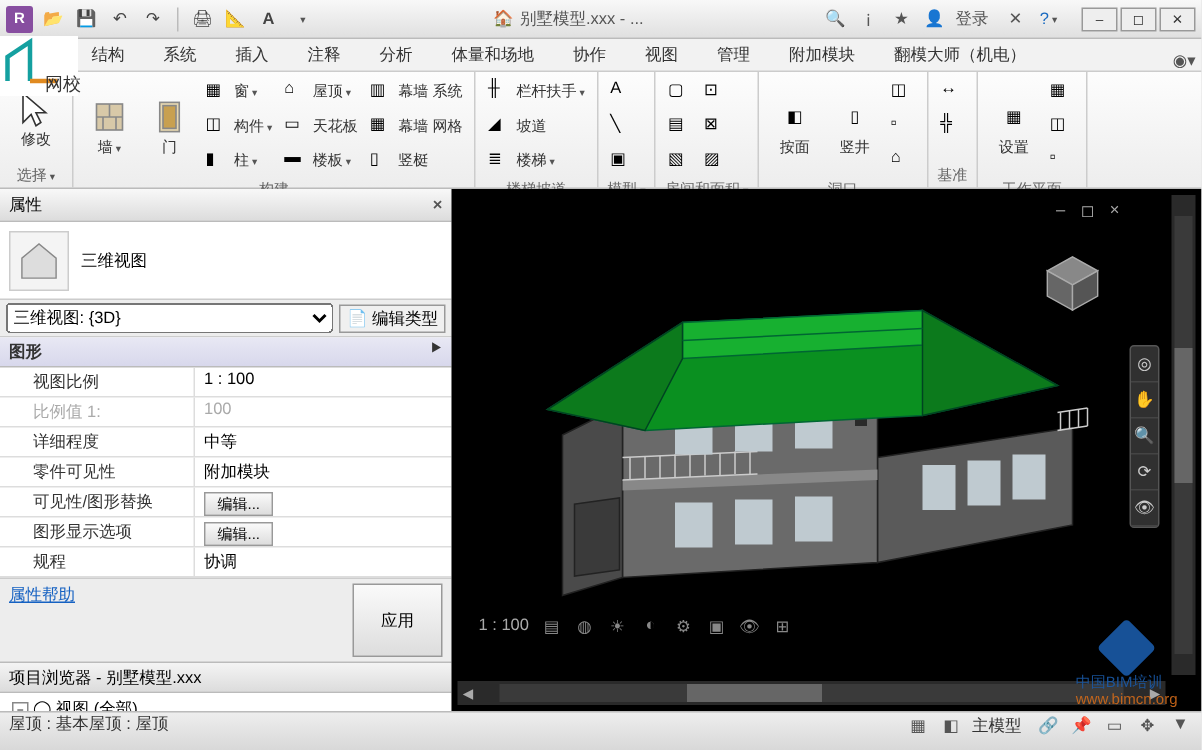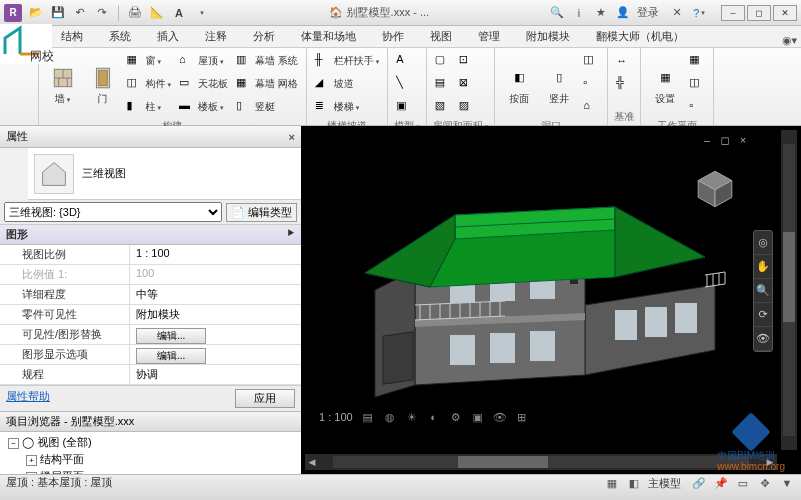--- a/index.html
+++ b/index.html
@@ -32,36 +32,36 @@
 .small-btn { display:flex; align-items:center; gap:3px; cursor:pointer; padding:1px 2px; height:22px;}
 .small-btn .icon { width:16px; height:16px; flex-shrink:0;}
 .small-btn .lbl { font-size:10px; color:#333; white-space:nowrap;}
 .dd::after { content:"▾"; font-size:7px; color:#555; margin-left:2px;}
 
 .main { display: flex; height: 348px; }
 .left-panel { width: 301px; background: #f0f0f0; display:flex; flex-direction:column; }
 
 .props-header { height: 22px; background: linear-gradient(#f8f8f8,#dcdcdc); border-bottom:1px solid #bbb; display:flex; align-items:center; padding:0 6px; justify-content:space-between; }
 .props-header .close { cursor:pointer; font-weight:bold; color:#555; }
-.type-sel { height: 52px; background:#fff; border-bottom:1px solid #ccc; display:flex; align-items:center; padding:6px; gap:8px;margin-left:28px;}
+.type-sel { height: 52px; background:#fff; border-bottom:1px solid #ccc; display:flex; align-items:center; padding:6px; gap:8px;}
 .type-sel .thumb { width:40px; height:40px; background:#f4f4f4; border:1px solid #ccc; display:flex;align-items:center;justify-content:center;}
 .row-tools { display:flex; align-items:center; gap:4px; padding:2px 4px; background:#ededed; border-bottom:1px solid #ccc;}
 .row-tools select { flex:1; height:20px; font-size:11px;}
 .row-tools .edit-type { padding:1px 4px; border:1px solid #999; background:#f0f0f0; cursor:pointer; display:flex; gap:3px; align-items:center;}
 
 .prop-table { background:#fff; }
 .prop-group { background: linear-gradient(#e8e8f4,#d8d8ec); padding:2px 6px; font-weight:bold; color:#333; border-bottom:1px solid #bbb; display:flex; justify-content:space-between;}
 .prop-row { display:flex; border-bottom:1px solid #ddd; height:20px;}
 .prop-row .k { width:130px; padding:2px 22px; color:#333; border-right:1px solid #ddd;}
 .prop-row.disabled .k, .prop-row.disabled .v { color:#aaa; }
 .prop-row .v { flex:1; padding:2px 6px;}
-.prop-row .btn { margin: 1px auto; padding:0 20px; border:1px solid #999; background:linear-gradient(#fafafa,#ddd); cursor:pointer; font-size:10px;}
+.prop-row .btn { margin: 1px auto; padding:0 8px; border:1px solid #999; background:linear-gradient(#fafafa,#ddd); cursor:pointer; font-size:10px;}
 .prop-foot { display:flex; justify-content:space-between; padding:3px 6px; background:#ededed; border-top:1px solid #ccc;}
 .prop-foot a { color:#1561c2; text-decoration:underline; cursor:pointer;}
-.prop-foot button { padding:1px 18px; border:1px solid #999; background:linear-gradient(#fafafa,#ddd);}
+.prop-foot button { padding:16px 18px; border:1px solid #999; background:linear-gradient(#fafafa,#ddd);}
 
 .browser-hdr { background: linear-gradient(#f4f4f4,#dcdcdc); padding:2px 6px; border-top:1px solid #bbb; border-bottom:1px solid #bbb;}
 .browser-body { background:#fff; flex:1; padding:2px 4px; overflow:hidden;}
 .tree-item { padding:1px 0 1px 4px;}
 .tree-item .tog { display:inline-block; width:11px; text-align:center; border:1px solid #888; font-size:8px; line-height:9px; margin-right:3px; cursor:pointer;}
 .tree-child { padding-left:22px;}
 
 .viewport { flex:1; background:#000; position:relative; }
 .vp-inner { position:absolute; inset:4px 24px 24px 4px; background:#000;}
 .vp-top-icons { position:absolute; top:4px; right:28px; display:flex; gap:6px;}
@@ -146,20 +146,30 @@
   <div class="tab">协作</div>
   <div class="tab">视图</div>
   <div class="tab">管理</div>
   <div class="tab">附加模块</div>
   <div class="tab">翻模大师（机电）</div>
   <span style="margin-left:auto;color:#555;cursor:pointer">◉▾</span>
 </div>
 
 <div class="ribbon">
   <div class="ribbon-group">
+    <div class="tools">
+      <div class="big-btn">
+        <div class="icon">
+            <svg viewBox="0 0 24 24">
+              <path d="M4 2 L4 20 L9 15 L12 22 L15 20 L12 14 L18 14 Z" fill="#fff" stroke="#333"></path>
+            </svg>
+          </div>
+        <div class="lbl">修改</div>
+      </div>
+    </div>
     <div class="glabel dd">选择</div>
   </div>
 
   <div class="ribbon-group" style="flex:0 0 auto">
     <div class="tools">
       <div class="big-btn">
           <div class="icon">
             <svg viewBox="0 0 24 24">
               <rect x="4" y="4" width="16" height="16" fill="#d8c9a8" stroke="#888"></rect>
               <line x1="4" y1="12" x2="20" y2="12" stroke="#888"></line>

